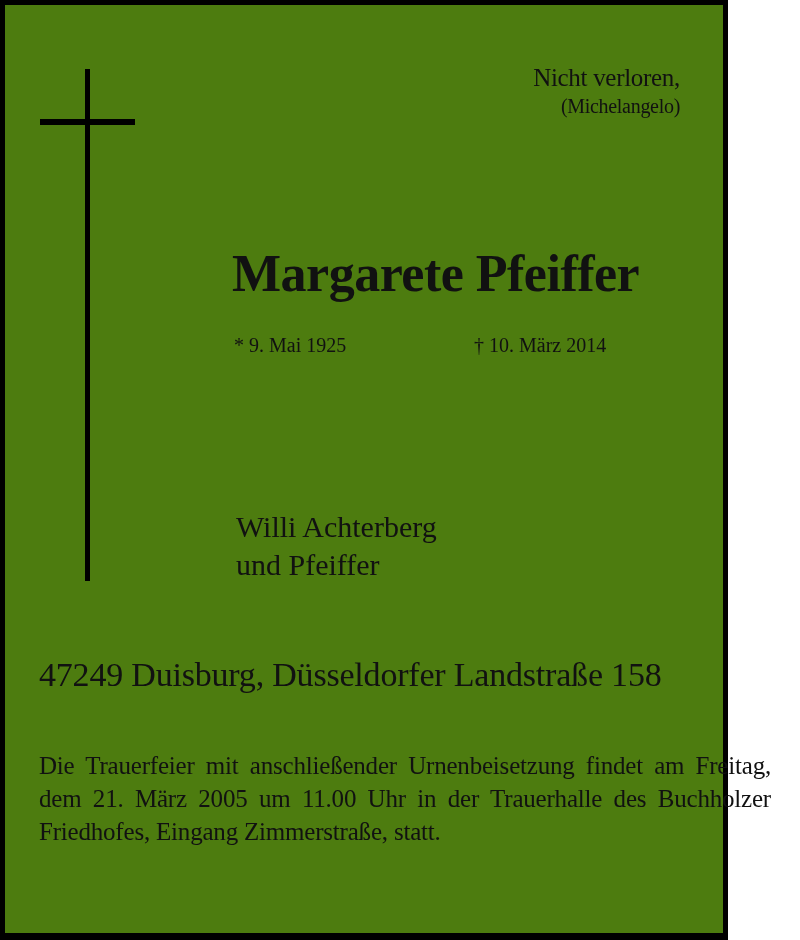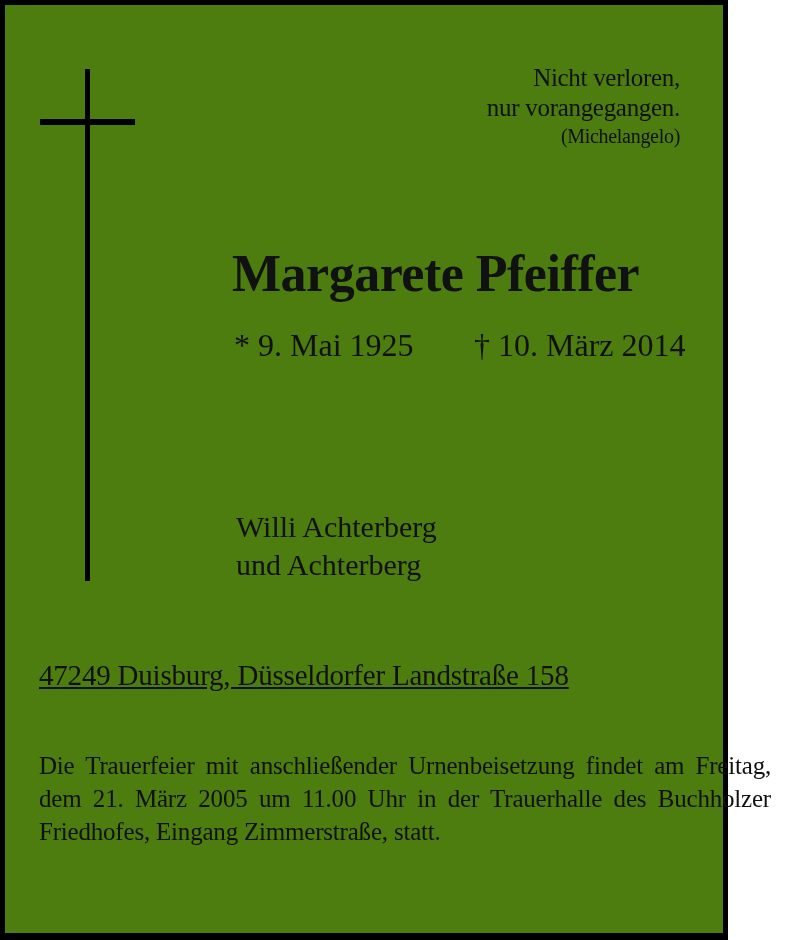--- a/index.html
+++ b/index.html
@@ -7,49 +7,48 @@
   .frame {
     position: absolute; left: 0; top: 0; width: 728px; height: 940px;
     box-sizing: border-box; border: 5px solid #000; border-bottom-width: 7px; background: #4d7c0f;
   }
   .serif { font-family: "Liberation Serif", "DejaVu Serif", serif; color: #111; }
   .cross-v { position: absolute; left: 80px; top: 64px; width: 5px; height: 512px; background: #000; }
   .cross-h { position: absolute; left: 35px; top: 114px; width: 95px; height: 6px; background: #000; }
   .quote { position: absolute; right: 43px; top: 58px; text-align: right; font-size: 25px; line-height: 30px; letter-spacing: -0.3px; }
   .quote .source { font-size: 20px; line-height: 26px; display: block; padding-right: 0; }
   .name { position: absolute; left: 227px; top: 237px; font-size: 52px; font-weight: bold; letter-spacing: -0.5px; line-height: 64px; white-space: nowrap; }
-  .dates { position: absolute; left: 229px; top: 322px; font-size: 32px; line-height: 36px; white-space: nowrap; }
+  .dates { position: absolute; left: 229px; top: 322px; font-size: 20px; line-height: 36px; white-space: nowrap; }
   .dates .death { position: absolute; left: 240px; top: 0; }
   .thanks { position: absolute; left: 231px; top: 452px; font-size: 27px; line-height: 34px; white-space: nowrap; }
   .mourners { position: absolute; left: 231px; top: 503px; font-size: 30px; font-weight: normal; line-height: 38px; }
-  .address { position: absolute; left: 34px; top: 652px; font-size: 29px; line-height: 36px; white-space: nowrap; letter-spacing: -0.2px; text-decoration: underline; }
+  .address { position: absolute; left: 34px; top: 652px; font-size: 34px; line-height: 36px; white-space: nowrap; letter-spacing: -0.2px; }
   .ceremony { position: absolute; left: 34px; top: 744px; width: 732px; font-size: 25px; line-height: 33px; text-align: justify; letter-spacing: -0.2px; }
 </style>
 </head>
 <body>
 
 <div class="frame">
   <div class="cross-v"></div>
   <div class="cross-h"></div>
 
   <div class="quote serif">
     <div>Nicht verloren,</div>
-    <div>nur vorangegangen.</div>
     <span class="source">(Michelangelo)</span>
   </div>
 
   <div class="name serif">Margarete Pfeiffer</div>
 
   <div class="dates serif">
     <span>* 9. Mai 1925</span>
     <span class="death">† 10. März 2014</span>
   </div>
 
 
   <div class="mourners serif">
     <div>Willi Achterberg</div>
-    <div>und Achterberg</div>
+    <div>und Pfeiffer</div>
   </div>
 
   <div class="address serif">47249 Duisburg, Düsseldorfer Landstraße 158</div>
 
   <div class="ceremony serif">Die Trauerfeier mit anschließender Urnenbeisetzung findet am Freitag, dem 21. März 2005 um 11.00 Uhr in der Trauerhalle des Buchholzer Friedhofes, Eingang Zimmerstraße, statt.</div>
 </div>
 
 </body></html>

